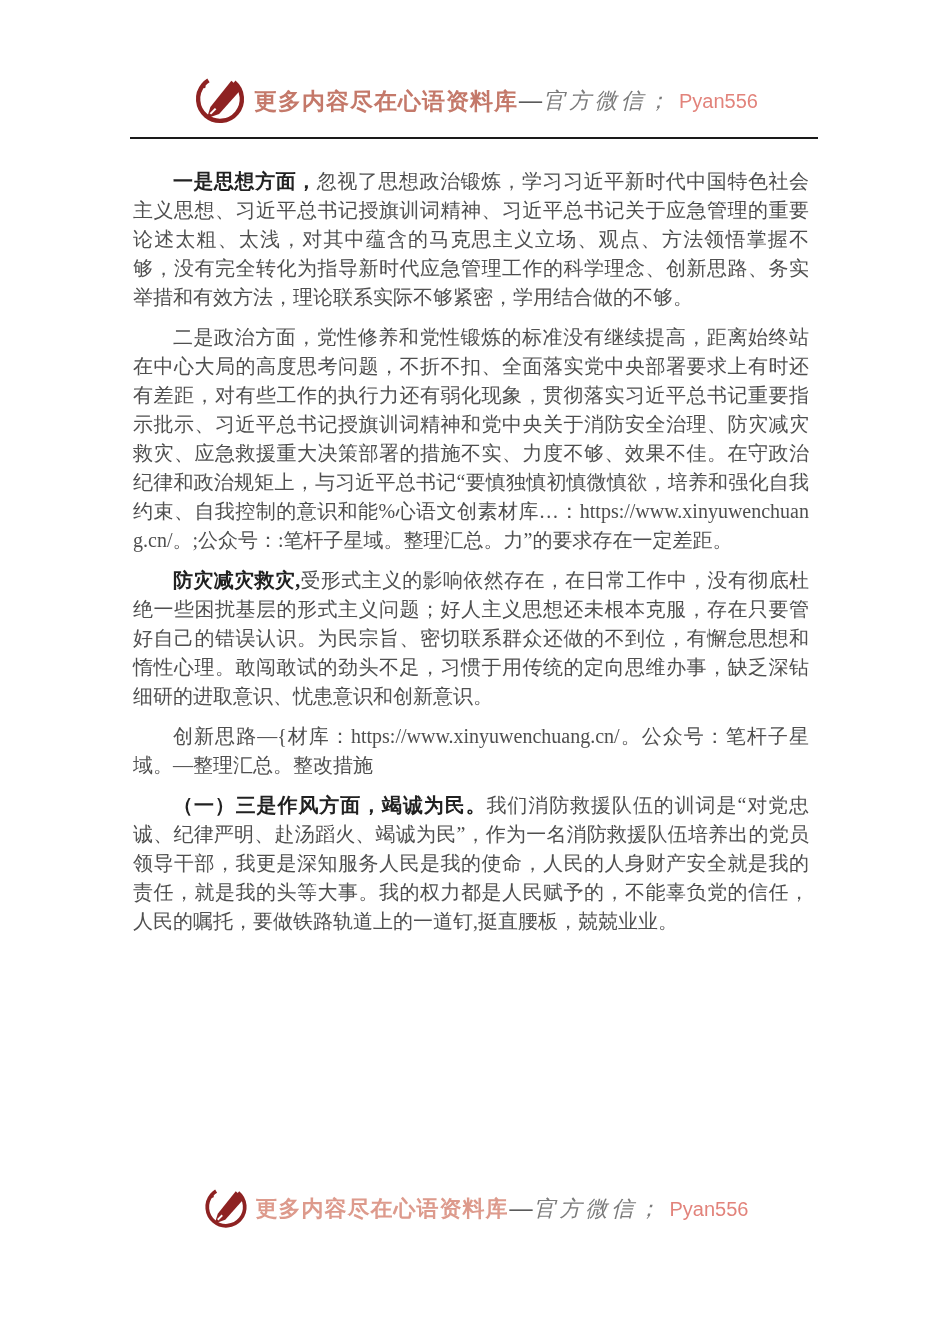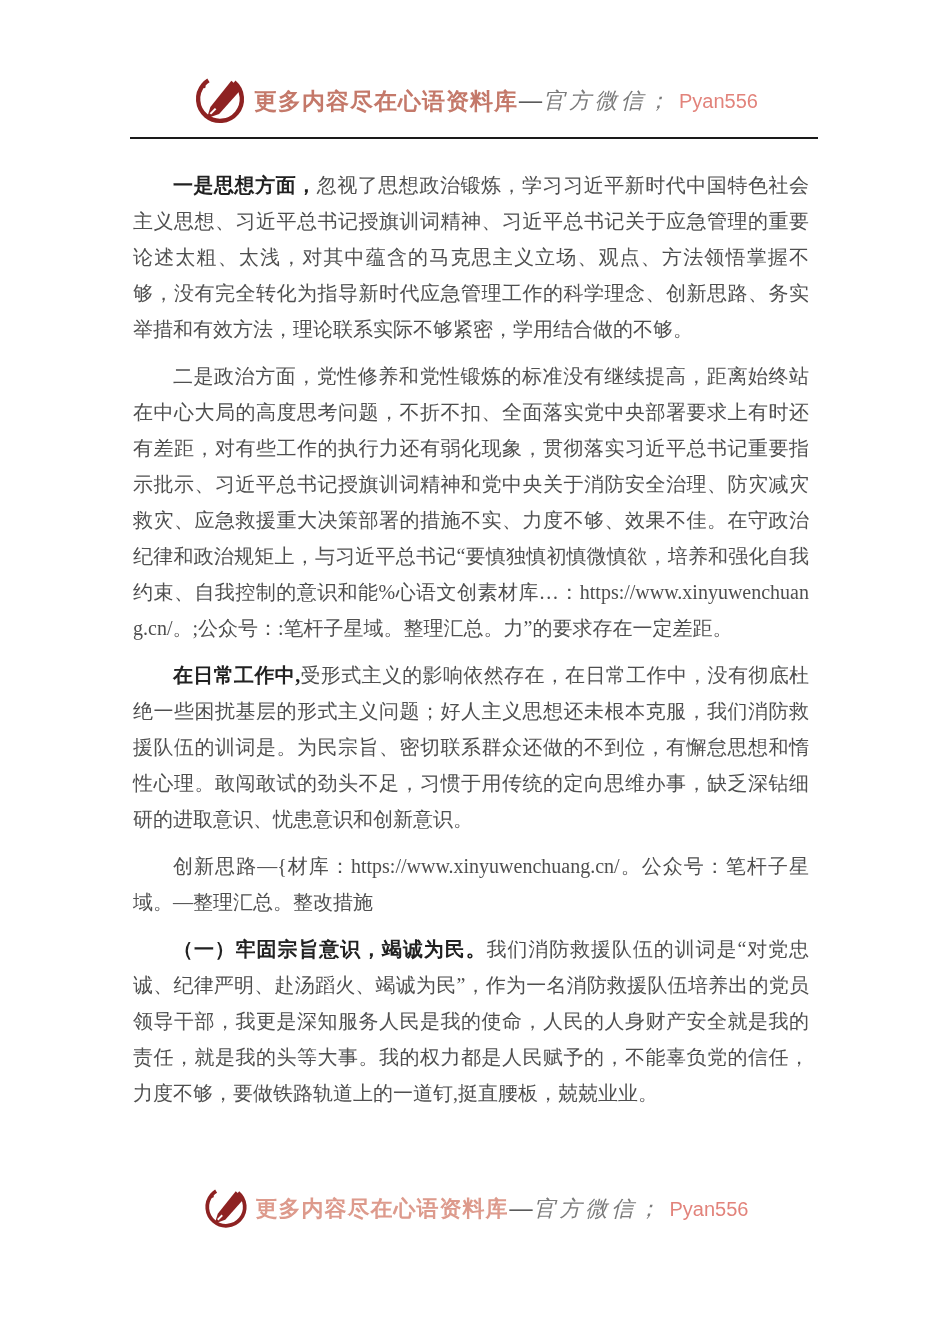--- a/index.html
+++ b/index.html
@@ -67,21 +67,21 @@
   
   .doc-body {
     position: absolute;
     top: 167px;
     left: 133px;
     width: 684px;
   }
   .para {
     margin: 0 8px 11px 0;
     font-size: 20px;
-    line-height: 36px;
+    line-height: 29px;
     color: var(--body-text, #4f4f4f);
     text-align: justify;
     text-indent: 2em;
     word-break: break-all;
   }
   .para .lead {
     font-weight: 700;
     color: var(--lead-text, #212121);
   }
 </style>
@@ -107,26 +107,26 @@
   </div>
 
   <div class="header-rule"></div>
 
   <div class="doc-body">
 
     <p class="para"><span class="lead">一是思想方面，</span><span class="rest">忽视了思想政治锻炼，学习习近平新时代中国特色社会主义思想、习近平总书记授旗训词精神、习近平总书记关于应急管理的重要论述太粗、太浅，对其中蕴含的马克思主义立场、观点、方法领悟掌握不够，没有完全转化为指导新时代应急管理工作的科学理念、创新思路、务实举措和有效方法，理论联系实际不够紧密，学用结合做的不够。</span></p>
 
     <p class="para"><span class="lead"></span><span class="rest">二是政治方面，党性修养和党性锻炼的标准没有继续提高，距离始终站在中心大局的高度思考问题，不折不扣、全面落实党中央部署要求上有时还有差距，对有些工作的执行力还有弱化现象，贯彻落实习近平总书记重要指示批示、习近平总书记授旗训词精神和党中央关于消防安全治理、防灾减灾救灾、应急救援重大决策部署的措施不实、力度不够、效果不佳。在守政治纪律和政治规矩上，与习近平总书记“要慎独慎初慎微慎欲，培养和强化自我约束、自我控制的意识和能%心语文创素材库…：https://www.xinyuwenchuang.cn/。;公众号：:笔杆子星域。整理汇总。力”的要求存在一定差距。</span></p>
 
-    <p class="para"><span class="lead">在日常工作中,</span><span class="rest">受形式主义的影响依然存在，在日常工作中，没有彻底杜绝一些困扰基层的形式主义问题；好人主义思想还未根本克服，我们消防救援队伍的训词是。为民宗旨、密切联系群众还做的不到位，有懈怠思想和惰性心理。敢闯敢试的劲头不足，习惯于用传统的定向思维办事，缺乏深钻细研的进取意识、忧患意识和创新意识。</span></p>
+    <p class="para"><span class="lead">防灾减灾救灾,</span><span class="rest">受形式主义的影响依然存在，在日常工作中，没有彻底杜绝一些困扰基层的形式主义问题；好人主义思想还未根本克服，存在只要管好自己的错误认识。为民宗旨、密切联系群众还做的不到位，有懈怠思想和惰性心理。敢闯敢试的劲头不足，习惯于用传统的定向思维办事，缺乏深钻细研的进取意识、忧患意识和创新意识。</span></p>
 
 
     <p class="para"><span class="lead"></span><span class="rest">创新思路—{材库：https://www.xinyuwenchuang.cn/。公众号：笔杆子星域。—整理汇总。整改措施</span></p>
 
-    <p class="para"><span class="lead">（一）牢固宗旨意识，竭诚为民。</span><span class="rest">我们消防救援队伍的训词是“对党忠诚、纪律严明、赴汤蹈火、竭诚为民”，作为一名消防救援队伍培养出的党员领导干部，我更是深知服务人民是我的使命，人民的人身财产安全就是我的责任，就是我的头等大事。我的权力都是人民赋予的，不能辜负党的信任，力度不够，要做铁路轨道上的一道钉,挺直腰板，兢兢业业。</span></p>
+    <p class="para"><span class="lead">（一）三是作风方面，竭诚为民。</span><span class="rest">我们消防救援队伍的训词是“对党忠诚、纪律严明、赴汤蹈火、竭诚为民”，作为一名消防救援队伍培养出的党员领导干部，我更是深知服务人民是我的使命，人民的人身财产安全就是我的责任，就是我的头等大事。我的权力都是人民赋予的，不能辜负党的信任，人民的嘱托，要做铁路轨道上的一道钉,挺直腰板，兢兢业业。</span></p>
 
   </div>
 
   <div class="brand-row footer">
     <span class="logo-icon">
       <svg width="48" height="48" viewBox="0 0 64 64" aria-hidden="true">
         <circle cx="32" cy="32" r="25" fill="none" stroke="var(--logo, #8e2222)" stroke-width="5" stroke-dasharray="125 32" transform="rotate(-50 32 32)"></circle>
         <path d="M45 11 L56 21 L31 49 L17 54 L21 41 Z" fill="var(--logo, #8e2222)"></path>
         <line x1="21" y1="49" x2="27" y2="43" stroke="#ffffff" stroke-width="2.4"></line>
         <circle cx="14" cy="18" r="1.6" fill="var(--logo, #8e2222)"></circle>

